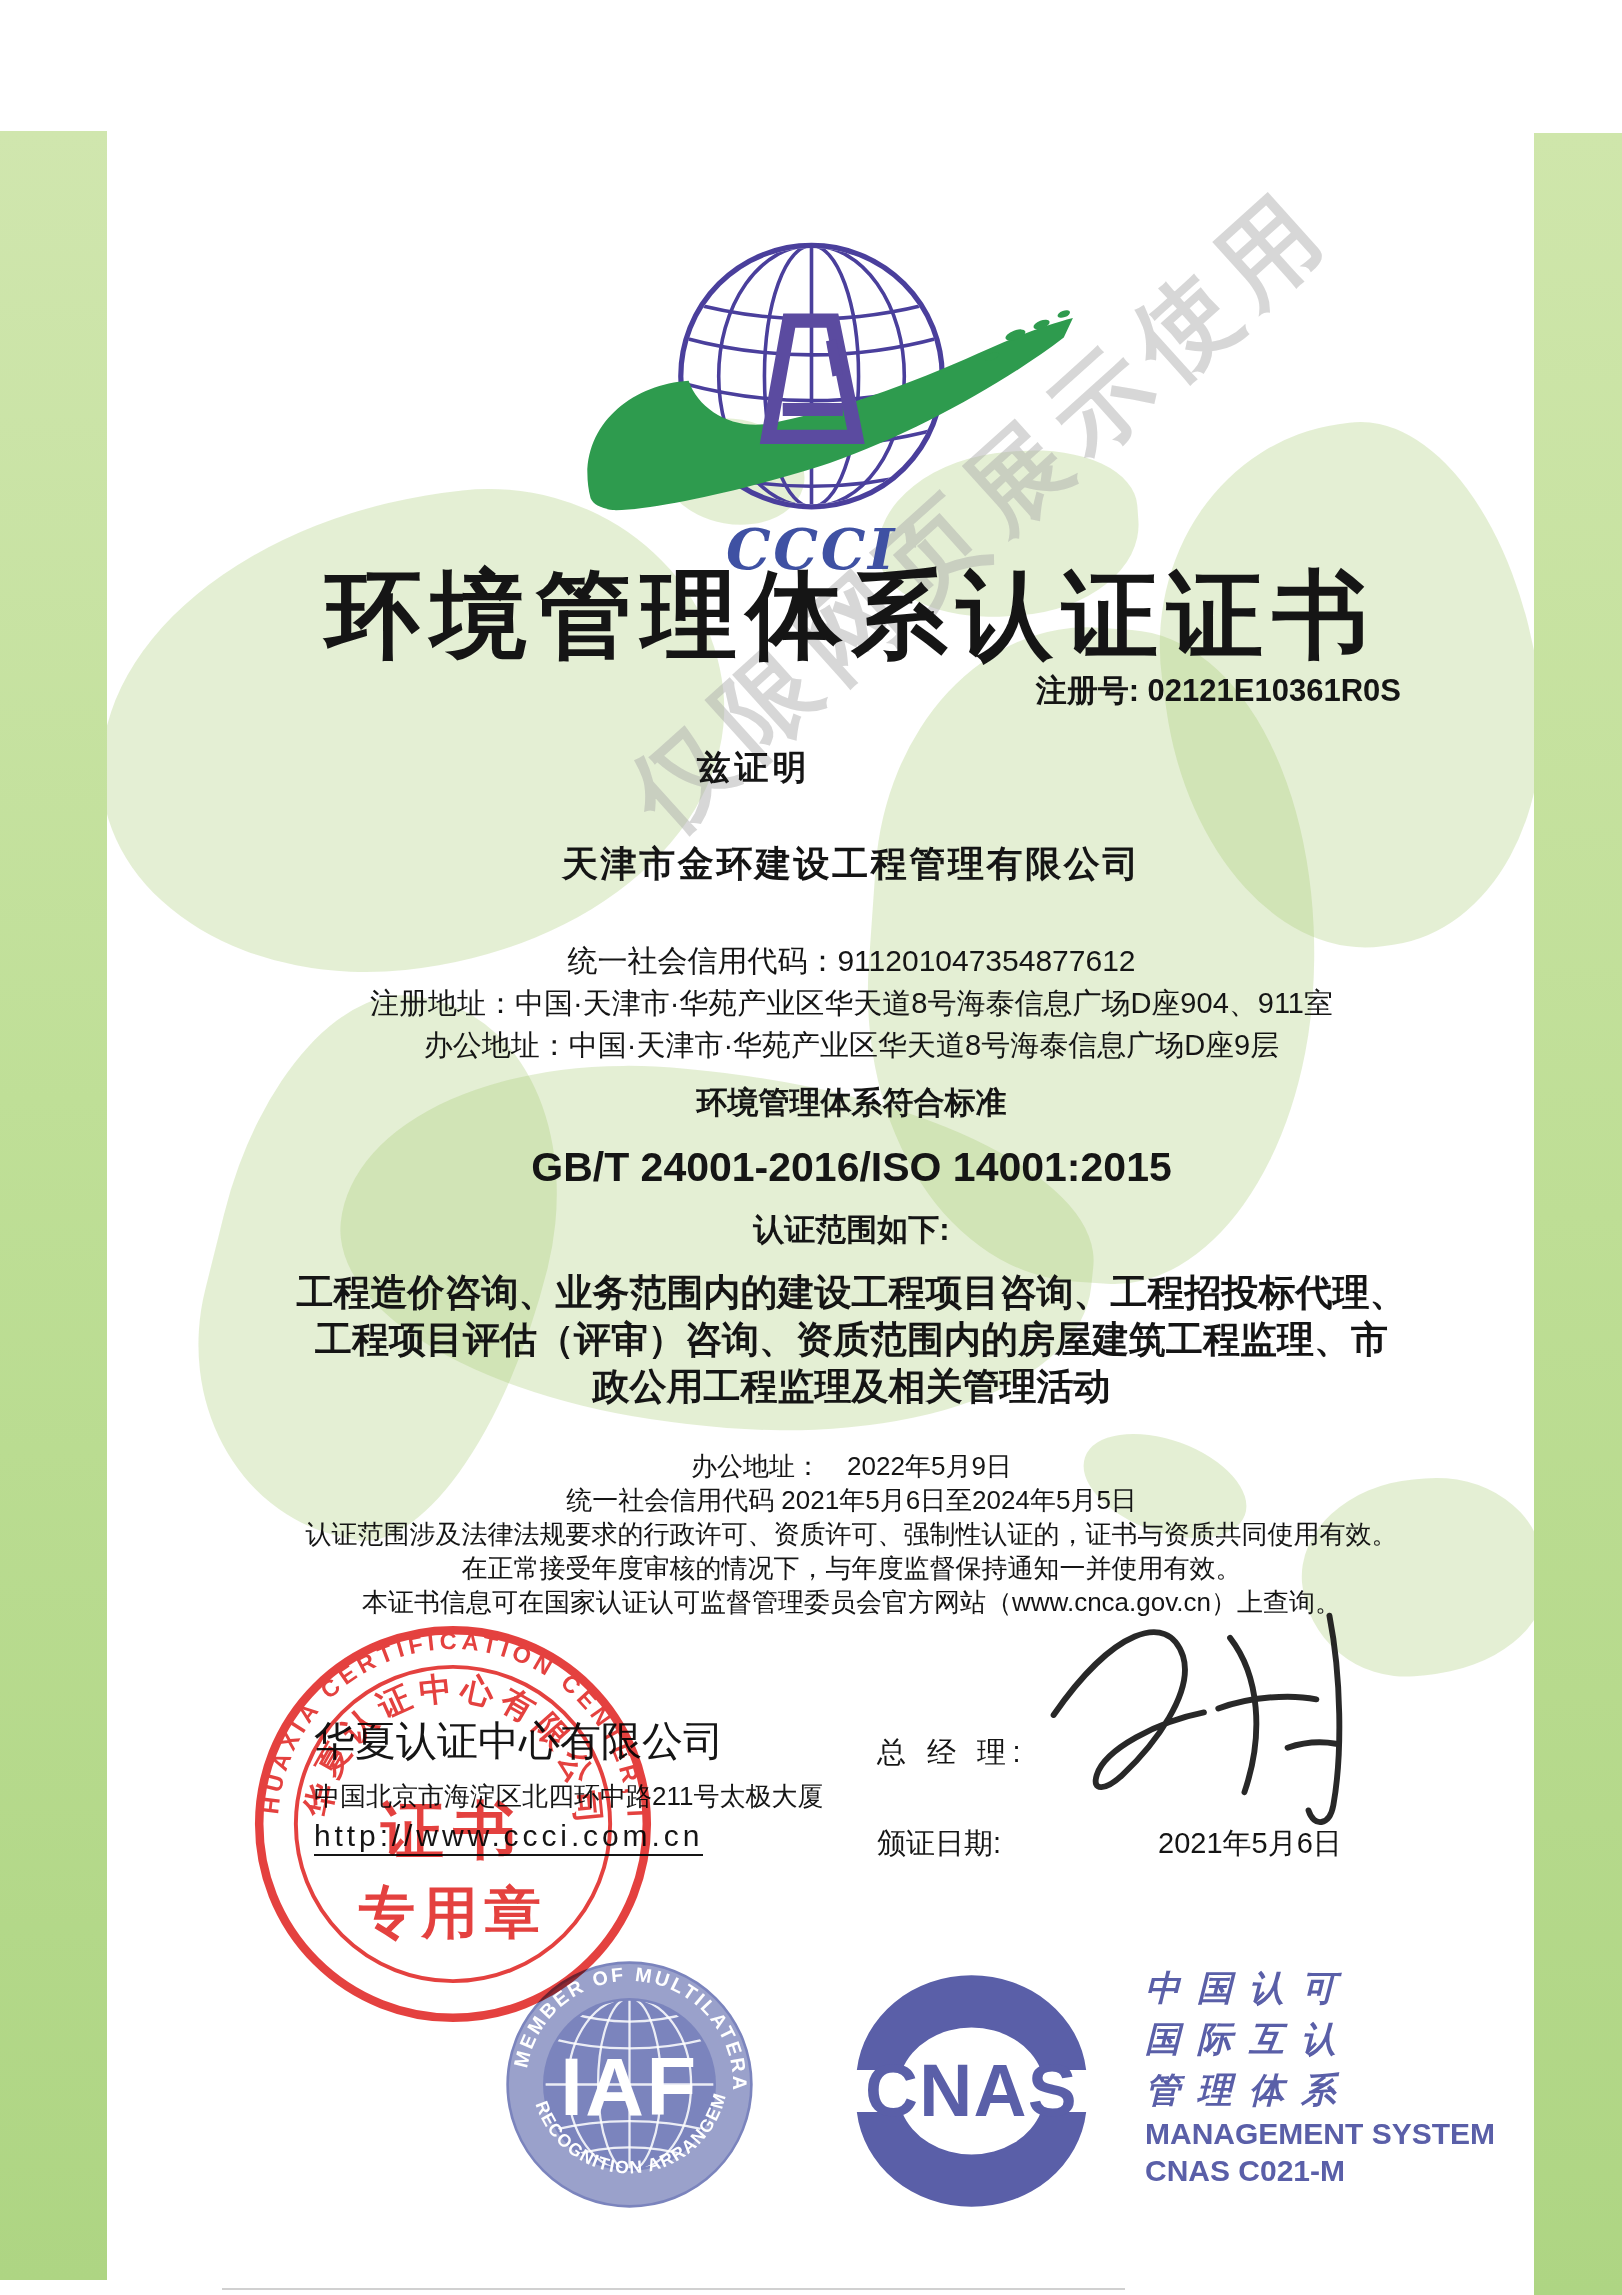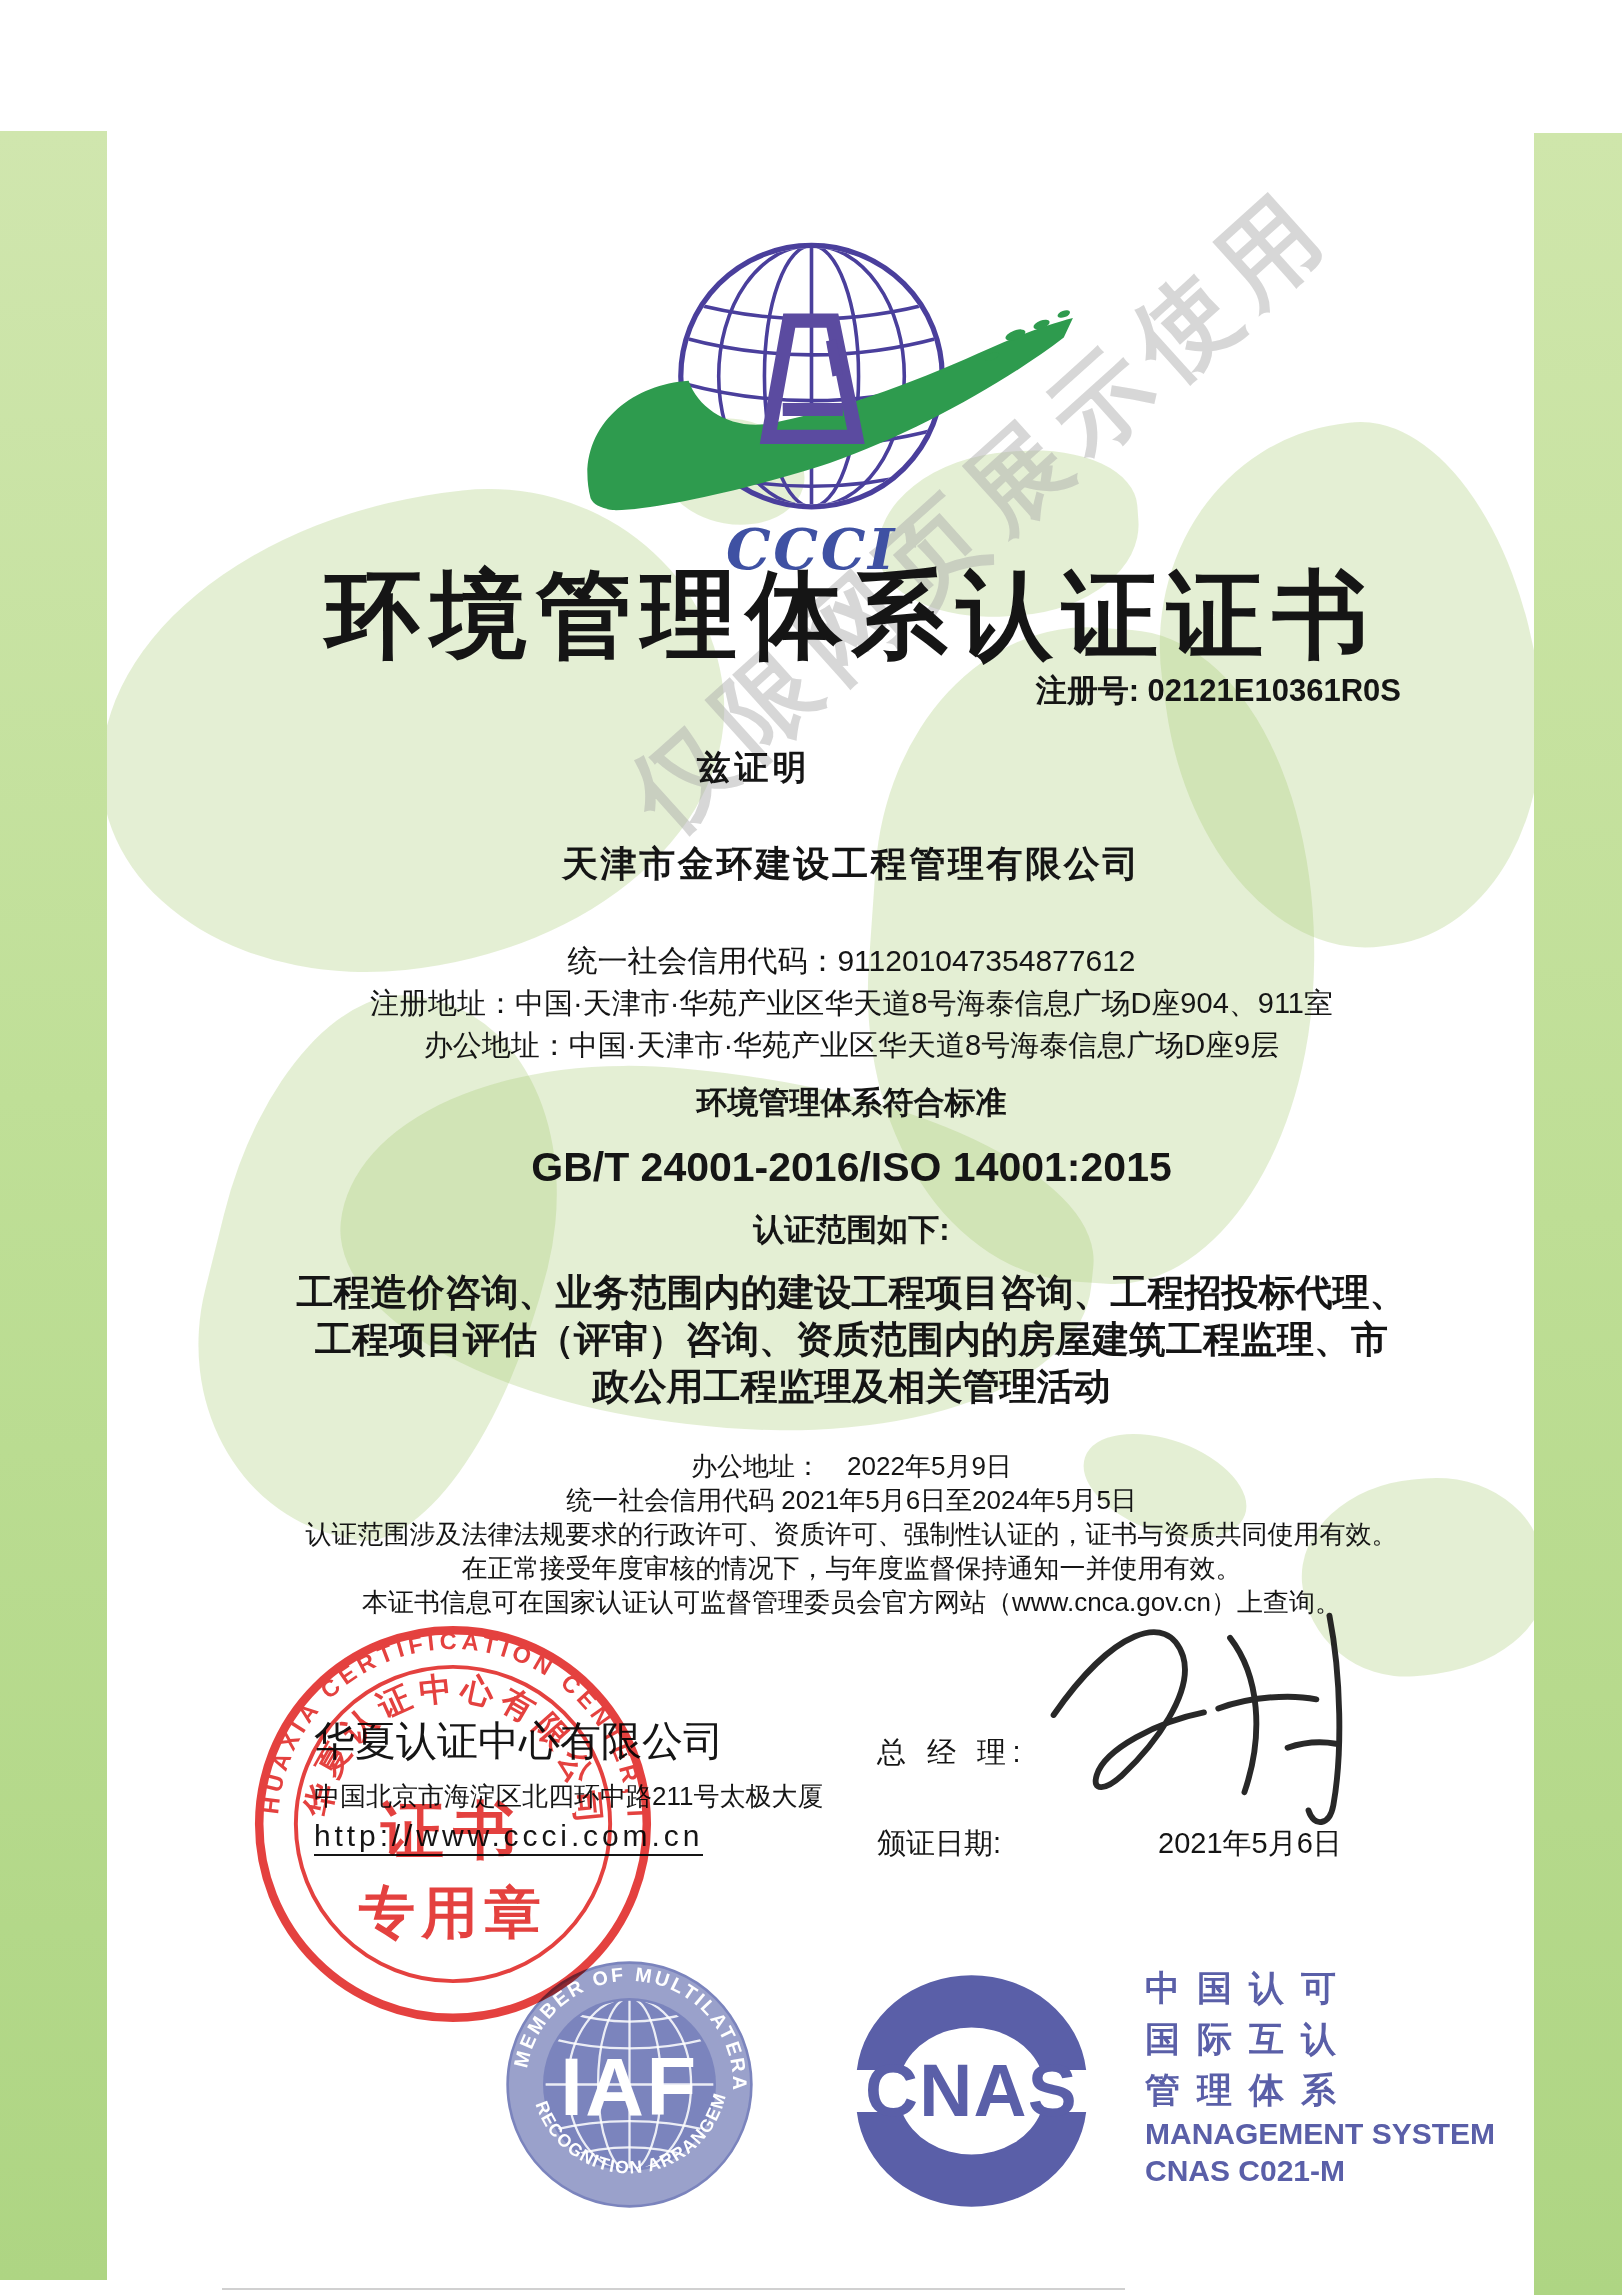--- a/index.html
+++ b/index.html
@@ -37,21 +37,21 @@
   
   .issuer-name{position:absolute;left:314px;top:1718px;font-size:41px;line-height:46px;z-index:4;white-space:nowrap;}
   .issuer-addr{position:absolute;left:314px;top:1781px;font-size:26px;line-height:30px;z-index:4;white-space:nowrap;}
   .issuer-url{position:absolute;left:314px;top:1819px;font-size:30px;line-height:33px;z-index:4;
               letter-spacing:3.9px;border-bottom:2.6px solid #151515;padding-bottom:2px;white-space:nowrap;}
   .gm{position:absolute;left:877px;top:1733px;font-size:29px;letter-spacing:6.5px;z-index:4;white-space:nowrap;}
   .issue-label{position:absolute;left:877px;top:1824px;font-size:29px;z-index:4;white-space:nowrap;}
   .issue-date{position:absolute;left:1158px;top:1824px;font-size:29px;z-index:4;white-space:nowrap;}
   
   .acc{position:absolute;left:1145px;top:1962px;z-index:4;color:#5a5fa8;}
-  .acc .cjk{font-size:35px;line-height:51px;letter-spacing:17px;font-weight:bold;white-space:nowrap;}
+  .acc .cjk{font-size:35px;line-height:51px;letter-spacing:17px;font-weight:bold;white-space:nowrap;font-style:italic;}
   .acc .lat{font-size:30px;line-height:37px;font-weight:bold;white-space:nowrap;}
   svg{position:absolute;overflow:visible;}
   .scanline{position:absolute;left:222px;top:2288px;width:903px;height:2px;
             background:rgba(150,150,150,0.45);z-index:2;}
 </style>
 </head>
 <body>
 
 <div class="page">
 

